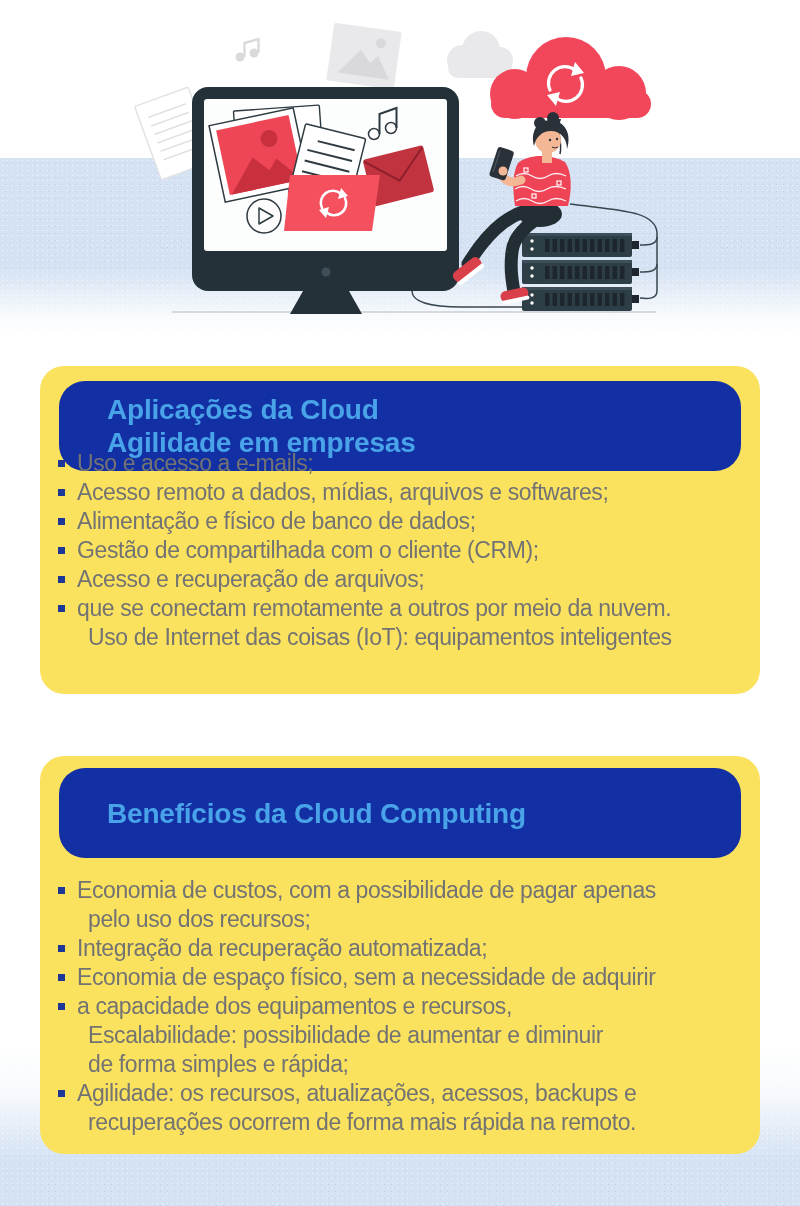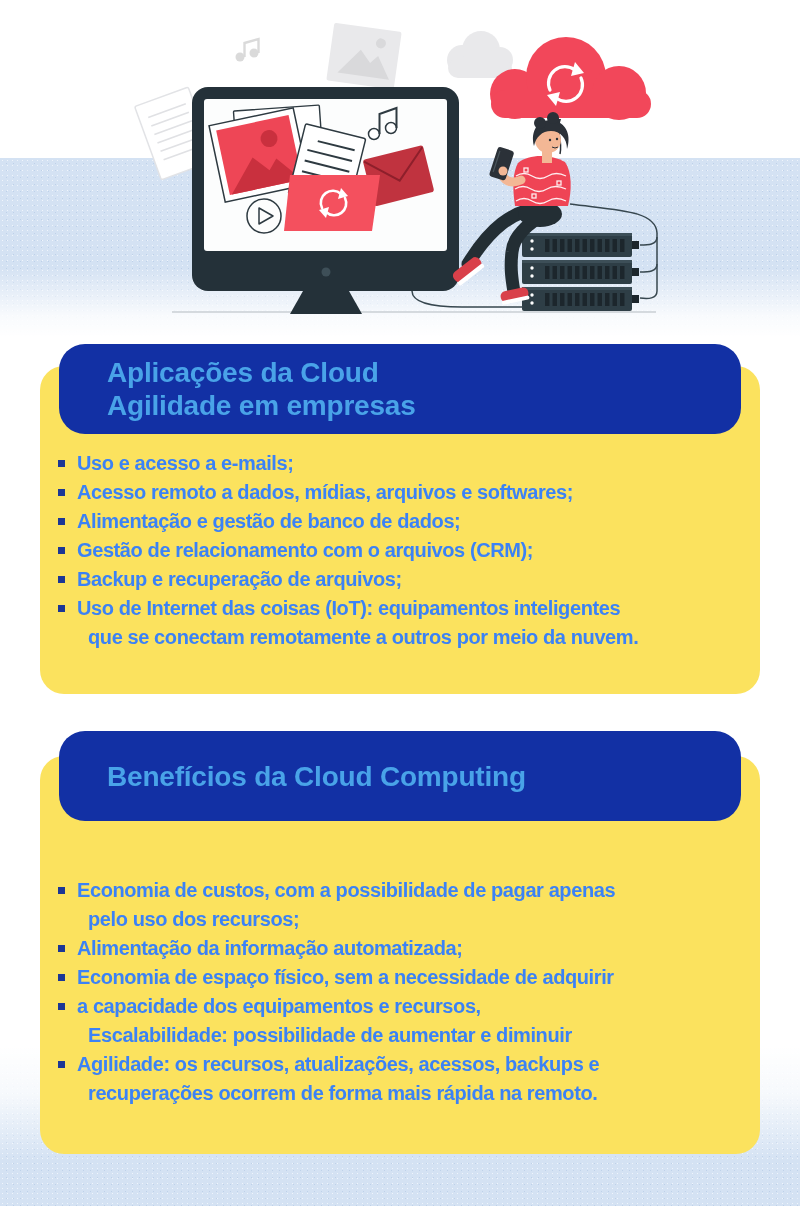--- a/index.html
+++ b/index.html
@@ -28,38 +28,38 @@
   }
   .illus{position:absolute;left:0;top:0;width:800px;height:340px;}
   .panel{
     position:absolute;left:40px;width:720px;background:#fbe25e;border-radius:24px;z-index:2;
   }
   .panel-1{top:366px;height:328px;}
   .panel-2{top:756px;height:398px;}
   .hdr{
     position:absolute;left:59px;width:682px;height:90px;background:#1230a4;border-radius:26px;
     z-index:3;display:flex;flex-direction:column;justify-content:center;
-    padding-left:48px;box-sizing:border-box;
+    padding-left:48px;box-sizing:border-box;margin-top:37px;
   }
   .hdr-1{top:344px;}
   .hdr-2{top:731px;}
   .hdr .tline{
     color:#49a3e8;font-size:28px;font-weight:700;line-height:33px;letter-spacing:-.2px;
   }
   .blist{
     position:absolute;left:58px;width:700px;z-index:4;list-style:none;margin:0;padding:0;
   }
   .blist-1{top:449px;}
   .blist-2{top:876px;}
   .blist li{position:relative;padding-left:19px;}
   .blist li::before{
     content:"";position:absolute;left:0;top:11px;width:7px;height:7px;background:#1c3795;
   }
   .ln{
-    color:#3b82f6;font-size:20px;font-weight:700;line-height:29px;letter-spacing:-.4px;
+    color:#737373;font-size:23px;font-weight:400;line-height:29px;letter-spacing:-.4px;
     white-space:nowrap;
   }
   .ln + .ln{margin-left:11px;}
 </style>
 </head>
 <body>
 
 <div class="page">
 
   <div class="band-top texture"></div>
@@ -277,52 +277,53 @@
     <div class="tline">Agilidade em empresas</div>
   </div>
   <ul class="blist blist-1">
     <li>
       <div class="ln">Uso e acesso a e-mails;</div>
     </li>
     <li>
       <div class="ln">Acesso remoto a dados, mídias, arquivos e softwares;</div>
     </li>
     <li>
-      <div class="ln">Alimentação e gestão de banco de dados;</div>
-    </li>
-    <li>
-      <div class="ln">Gestão de relacionamento com o arquivos (CRM);</div>
-    </li>
-    <li>
-      <div class="ln">Backup e recuperação de arquivos;</div>
-    </li>
-    <li>
+      <div class="ln">Alimentação e físico de banco de dados;</div>
+    </li>
+    <li>
+      <div class="ln">Gestão de compartilhada com o cliente (CRM);</div>
+    </li>
+    <li>
+      <div class="ln">Acesso e recuperação de arquivos;</div>
+    </li>
+    <li>
+      <div class="ln">que se conectam remotamente a outros por meio da nuvem.</div>
       <div class="ln">Uso de Internet das coisas (IoT): equipamentos inteligentes</div>
-      <div class="ln">que se conectam remotamente a outros por meio da nuvem.</div>
     </li>
   </ul>
 
   <div class="panel panel-2"></div>
   <div class="hdr hdr-2">
     <div class="tline">Benefícios da Cloud Computing</div>
   </div>
   <ul class="blist blist-2">
     <li>
       <div class="ln">Economia de custos, com a possibilidade de pagar apenas</div>
       <div class="ln">pelo uso dos recursos;</div>
     </li>
     <li>
-      <div class="ln">Alimentação da informação automatizada;</div>
+      <div class="ln">Integração da recuperação automatizada;</div>
     </li>
     <li>
       <div class="ln">Economia de espaço físico, sem a necessidade de adquirir</div>
     </li>
     <li>
       <div class="ln">a capacidade dos equipamentos e recursos,</div>
       <div class="ln">Escalabilidade: possibilidade de aumentar e diminuir</div>
+      <div class="ln">de forma simples e rápida;</div>
     </li>
     <li>
       <div class="ln">Agilidade: os recursos, atualizações, acessos, backups e</div>
       <div class="ln">recuperações ocorrem de forma mais rápida na remoto.</div>
     </li>
   </ul>
 
 </div>
 
 </body></html>

